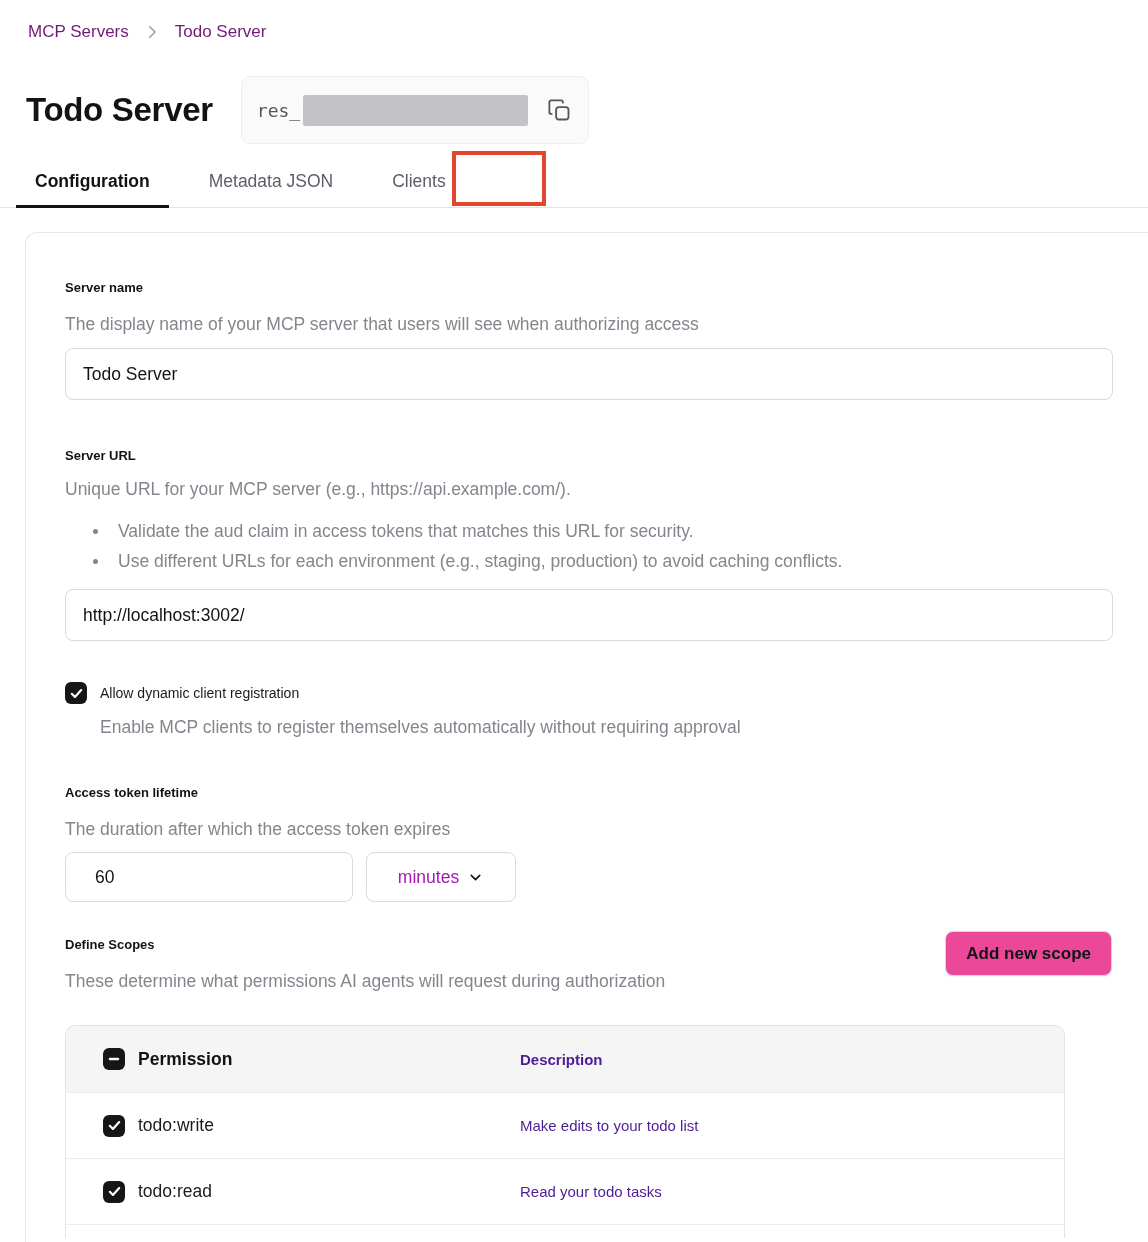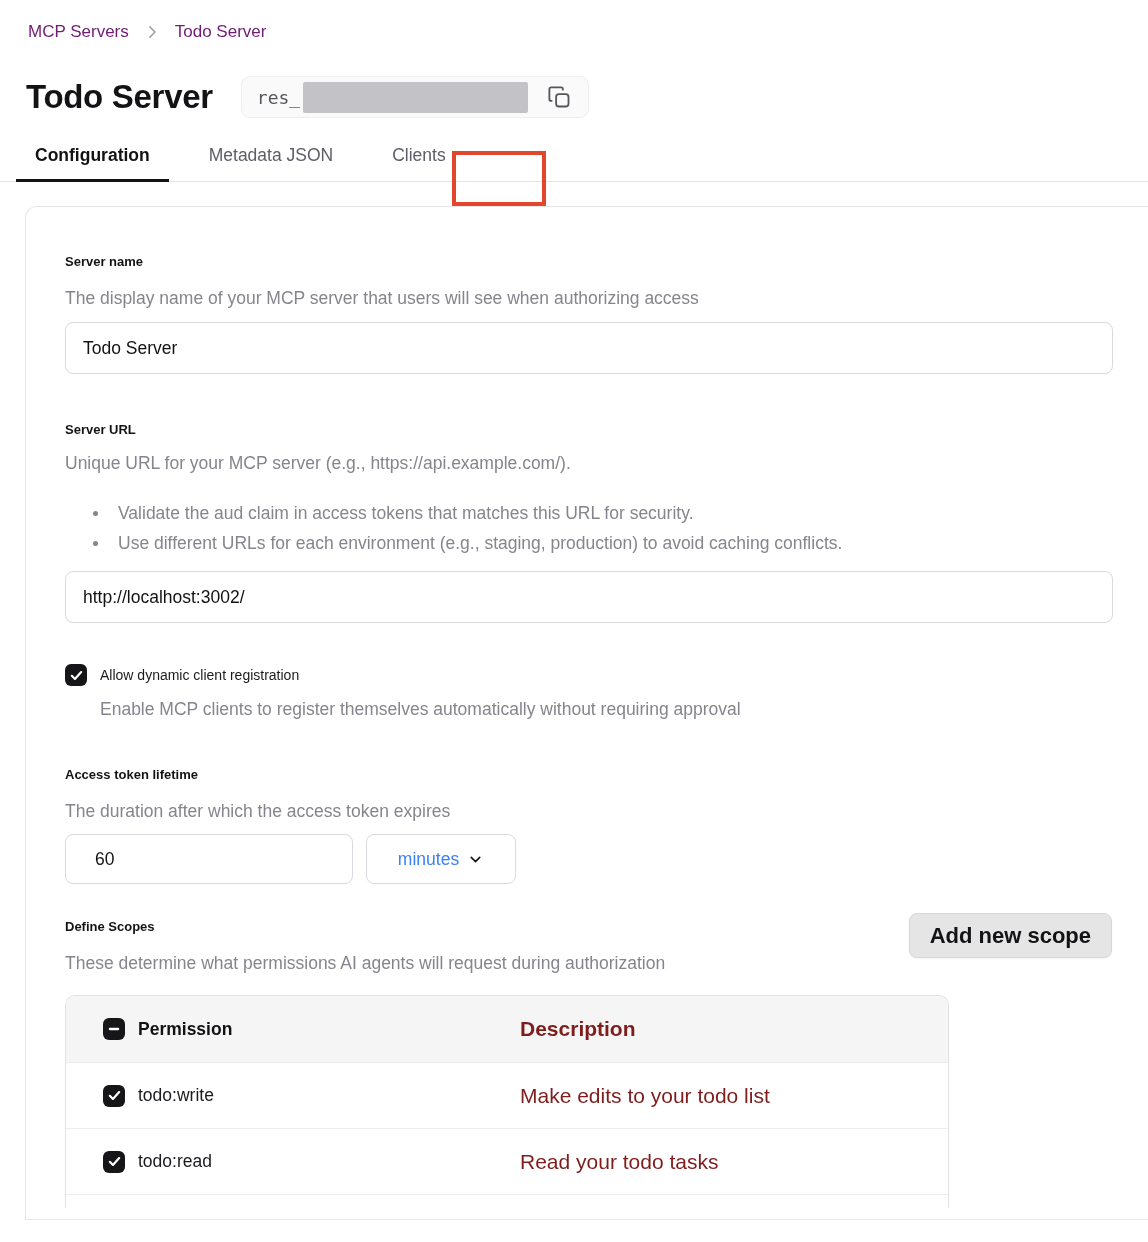--- a/index.html
+++ b/index.html
@@ -7,71 +7,71 @@
   body { font-family: "Liberation Sans", sans-serif; color: #18181b; position: relative; }
 
   
   .breadcrumb { display: flex; align-items: center; gap: 14px; padding: 22px 0 0 28px; font-size: 17px; color: #701a75; }
   .crumb { cursor: default; }
   .crumb-sep svg { display: block; }
 
   
   .title-row { display: flex; align-items: center; gap: 28px; margin: 34px 0 0 26px; }
   .page-title { font-size: 33px; font-weight: 700; letter-spacing: -0.3px; color: #131316; }
-  .id-chip { display: flex; align-items: center; height: 42px; background: #fafafa; border: 1px solid #eeeeef; border-radius: 9px; padding: 0 15px; gap: 3px; }
+  .id-chip { display: flex; align-items: center; height: 68px; background: #fafafa; border: 1px solid #eeeeef; border-radius: 9px; padding: 0 15px; gap: 3px; }
   .id-prefix { font-family: "DejaVu Sans Mono", monospace; font-size: 18px; color: #55555c; }
   .id-redacted { width: 225px; height: 31px; background: #c3c3c7; border-radius: 2px; }
   .copy-btn { background: none; border: none; cursor: pointer; margin-left: 15px; display: flex; align-items: center; color: #55555c; }
 
   
   .tabs { display: flex; margin-top: 27px; padding-left: 16px; border-bottom: 1px solid #e4e4e7; gap: 21px; }
   .tab { padding: 0 19px 15px 19px; font-size: 17.5px; color: #5d5e68; font-weight: 500; position: relative; cursor: pointer; background: none; border: none; font-family: inherit; }
   .tab.active { color: #131316; font-weight: 700; }
   .tab.active::after { content: ""; position: absolute; left: 0; right: 0; bottom: -1px; height: 3px; background: #131316; }
   .annotation-box { position: absolute; left: 452px; top: 151px; width: 94px; height: 55px; border: 4px solid #e2462c; pointer-events: none; }
 
   
   .card { margin-left: 25px; margin-top: 24px; width: 1123px; height: 1014px; border: 1px solid #e7e7ea; border-right: none; border-radius: 12px 0 0 0; padding: 44px 36px 0 39px; }
 
   .field-label { font-size: 13px; font-weight: 700; color: #131316; line-height: 22px; }
   .field-desc { font-size: 17.5px; color: #85858d; line-height: 22px; margin-top: 14px; }
   .text-input { width: 1048px; height: 52px; border: 1px solid #d9d9de; border-radius: 8px; padding: 0 17px; font-size: 17.5px; color: #131316; font-family: inherit; margin-top: 13px; background: #fff; outline: none; }
 
-  .bullets { margin-top: 24px; }
+  .bullets { margin-top: 16px; }
   .bullet { display: flex; align-items: flex-start; font-size: 17.5px; color: #85858d; line-height: 30px; }
   .bullet-dot { width: 5px; height: 5px; border-radius: 50%; background: #85858d; margin: 13px 20px 0 28px; flex: none; }
 
   .section-gap-1 { margin-top: 45px; }
   .section-gap-2 { margin-top: 41px; }
 
   
   .cb { width: 22px; height: 22px; background: #161618; border-radius: 6px; display: inline-flex; align-items: center; justify-content: center; flex: none; cursor: pointer; }
   .cb svg { display: block; }
   .check-row { display: flex; align-items: center; gap: 13px; }
   .check-label { font-size: 14px; color: #1b1b1f; font-weight: 500; cursor: pointer; }
   .check-desc { font-size: 17.5px; color: #85858d; line-height: 22px; margin: 12px 0 0 35px; }
 
   
   .lifetime-row { display: flex; gap: 13px; margin-top: 12px; }
   .num-input { width: 288px; height: 50px; border: 1px solid #d9d9de; border-radius: 8px; padding: 0 29px; font-size: 17.5px; font-family: inherit; color: #131316; outline: none; }
-  .unit-select { width: 150px; height: 50px; border: 1px solid #d9d9de; border-radius: 8px; display: flex; align-items: center; justify-content: center; gap: 8px; font-size: 17.5px; color: #3b82f6; background: #fff; cursor: pointer; font-family: inherit; }
+  .unit-select { width: 150px; height: 50px; border: 1px solid #d9d9de; border-radius: 8px; display: flex; align-items: center; justify-content: center; gap: 8px; font-size: 17.5px; color: #a21caf; background: #fff; cursor: pointer; font-family: inherit; }
 
   
   .scopes-header { display: flex; justify-content: space-between; align-items: flex-start; margin-top: 32px; }
-  .add-scope-btn { height: 45px; padding: 0 20px; background: #e5e5e5; border: 1px solid #d6d6db; border-radius: 8px; font-size: 22px; font-weight: 700; color: #131316; font-family: inherit; cursor: pointer; box-shadow: 0 1px 2px rgba(0,0,0,0.05); margin-top: -3px; }
-
-  .scopes-table { width: 884px; margin-top: 21px; border: 1px solid #e3e3e7; border-bottom: none; border-radius: 10px 10px 0 0; overflow: hidden; }
+  .add-scope-btn { height: 45px; padding: 0 20px; background: #ec4899; border: 1px solid #d6d6db; border-radius: 8px; font-size: 17px; font-weight: 700; color: #131316; font-family: inherit; cursor: pointer; box-shadow: 0 1px 2px rgba(0,0,0,0.05); margin-top: -3px; }
+
+  .scopes-table { width: 1000px; margin-top: 33px; border: 1px solid #e3e3e7; border-bottom: none; border-radius: 10px 10px 0 0; overflow: hidden; }
   .t-row { display: flex; align-items: center; height: 66px; }
   .t-head { background: #f5f5f6; }
   .t-row + .t-row { border-top: 1px solid #ececef; }
   .t-cell-perm { width: 454px; display: flex; align-items: center; gap: 13px; padding-left: 37px; flex: none; }
   .t-cell-desc { flex: 1; }
   .t-head .t-cell-perm span, .t-head .t-cell-desc { font-weight: 700; font-size: 17.5px; color: #131316; }
   .t-row .perm-name { font-size: 17.5px; color: #1b1b1f; }
-  .t-row .t-cell-desc { font-size: 21px; color: #7f1d1d; }
+  .t-row .t-cell-desc { font-size: 15px; color: #4c1d95; }
   .row-stub { height: 14px; border-top: 1px solid #ececef; }
 </style>
 </head>
 <body>
 
 <nav class="breadcrumb">
   <span class="crumb">MCP Servers</span>
   <span class="crumb-sep">
     <svg width="18" height="18" viewBox="0 0 24 24" fill="none" stroke="#9a9aa2" stroke-width="2" stroke-linecap="round" stroke-linejoin="round">
         <polyline points="9 5 16 12 9 19"></polyline>

